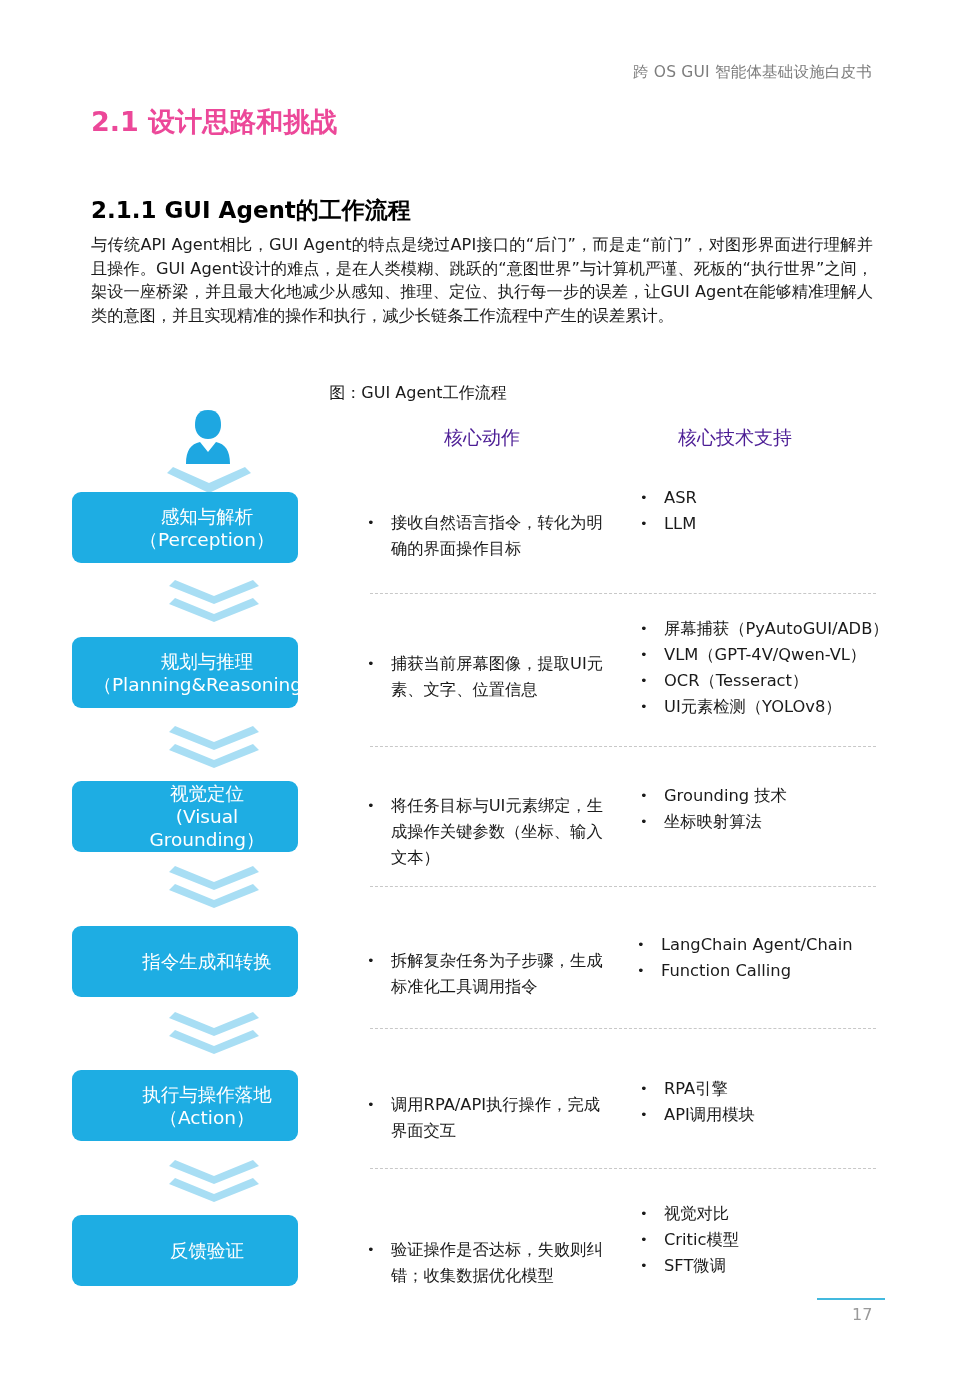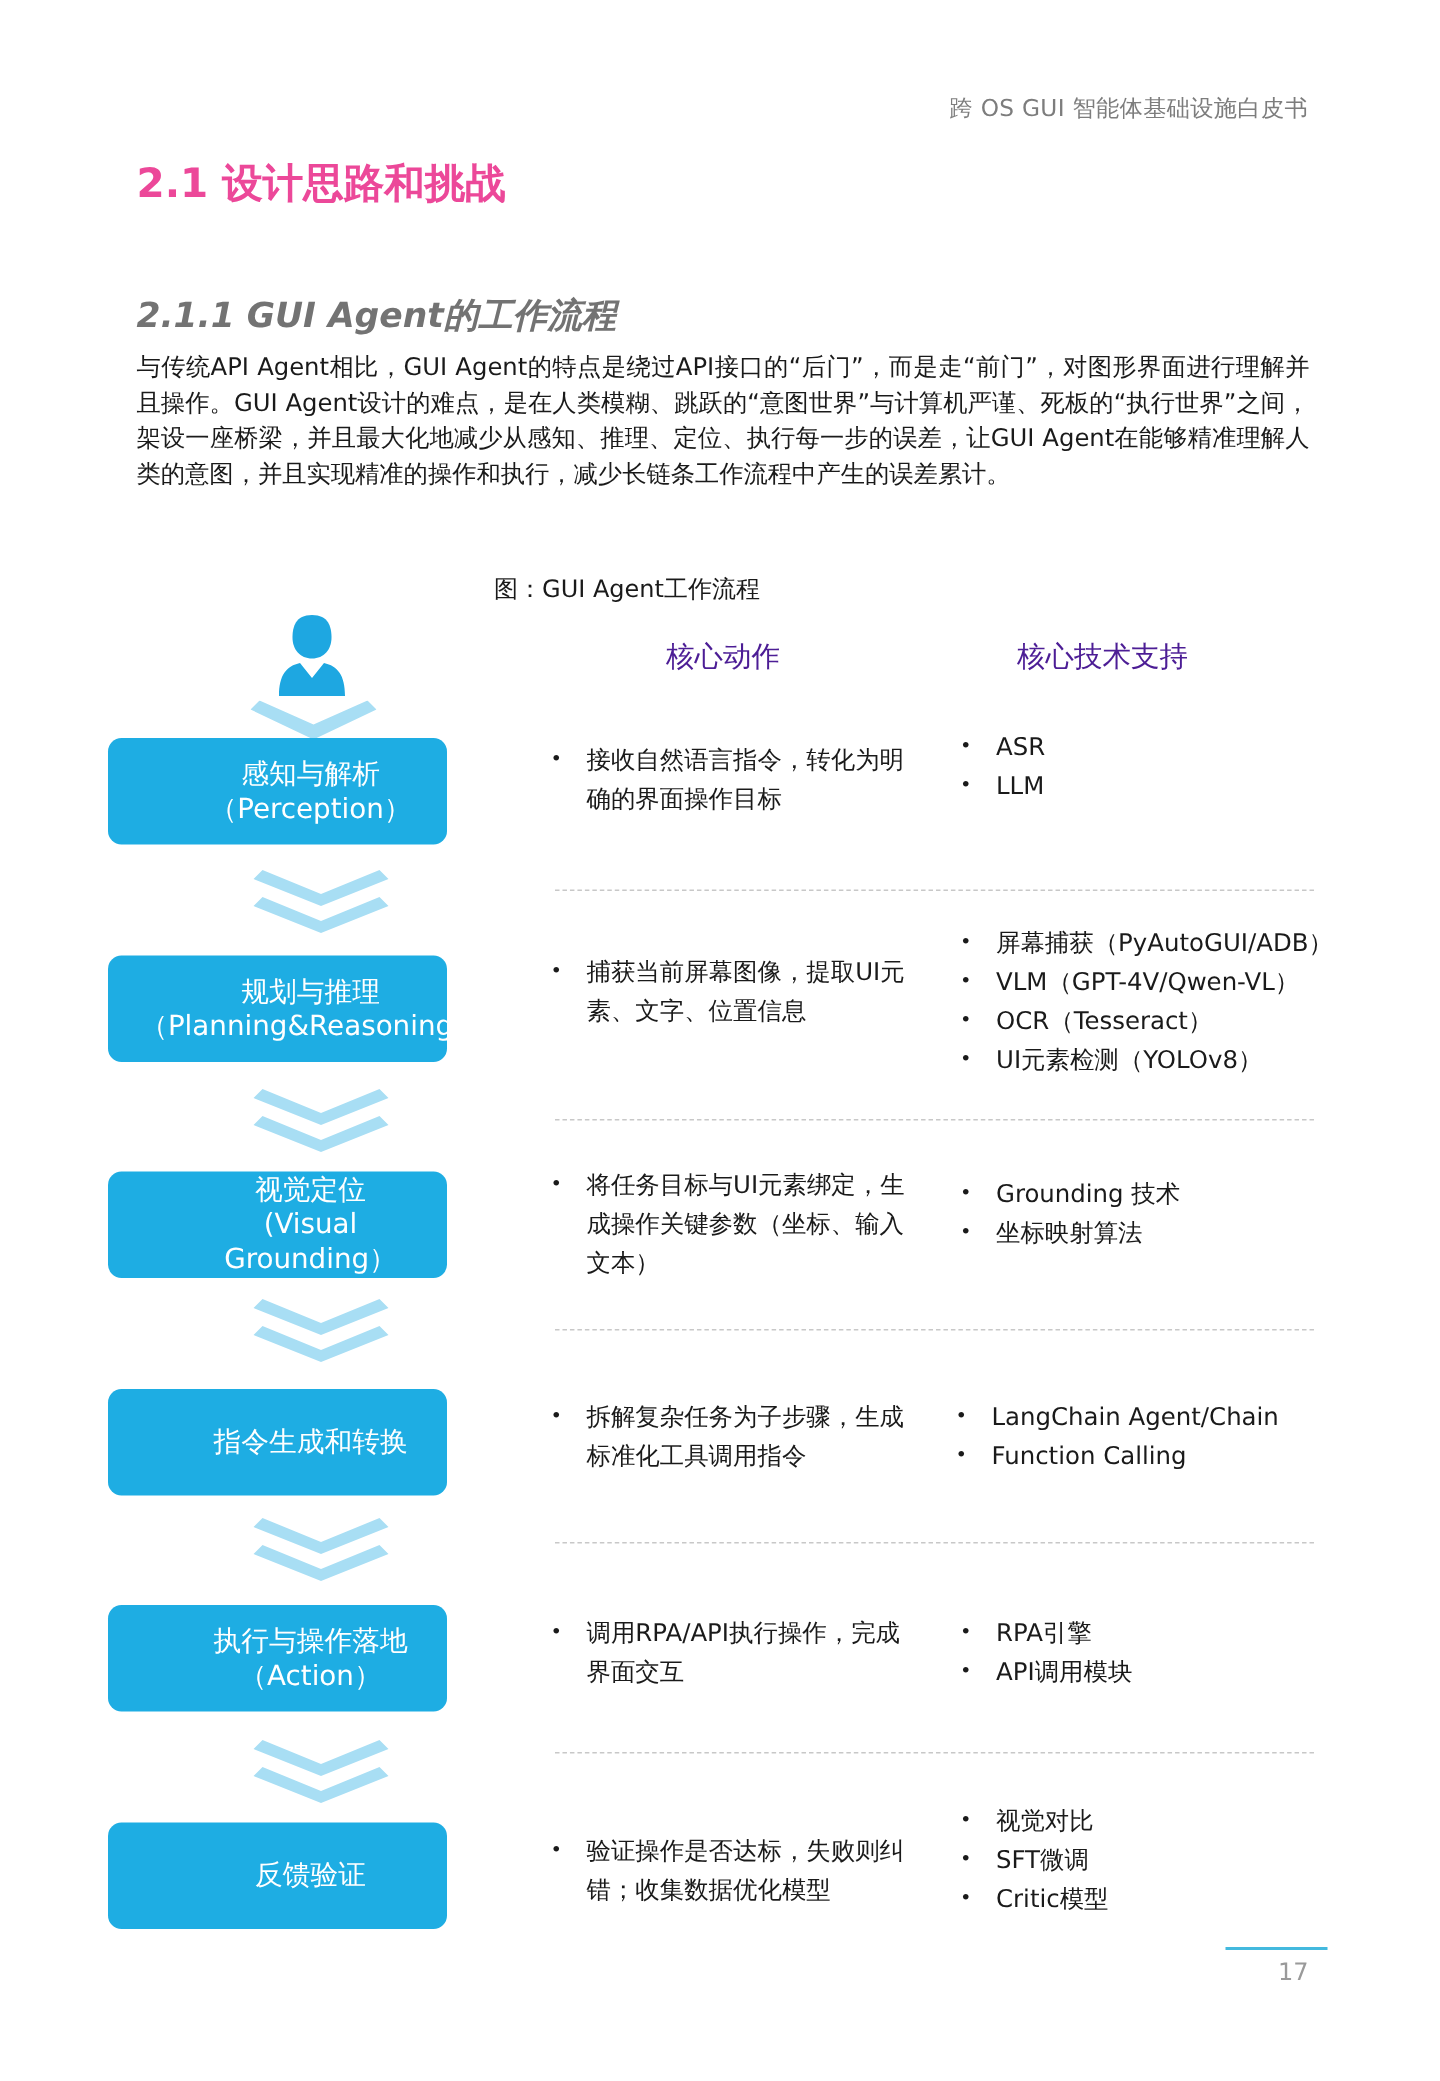--- a/index.html
+++ b/index.html
@@ -9,21 +9,21 @@
     .running-header {
       position: absolute; right: 88px; top: 62px;
       font-size: 15.5px; color: #7d7d7d; letter-spacing: 0.2px;
     }
     .section-title {
       position: absolute; left: 91px; top: 104px;
       font-size: 27px; font-weight: bold; color: #ec4899;
     }
     .subsection-title {
       position: absolute; left: 91px; top: 195px;
-      font-size: 23px; font-weight: bold; color: #737373; font-style: italic;
+      font-size: 23px; font-weight: bold; color: #000000;
     }
     .intro {
       position: absolute; left: 91px; top: 233px; width: 782px;
       font-size: 16.2px; line-height: 23.5px; color: #1a1a1a;
       text-align: justify;
     }
     .figure-caption {
       position: absolute; left: 0; width: 836px; top: 383px; text-align: center;
       font-size: 16px; color: #1a1a1a; padding-left: 0;
     }
@@ -46,21 +46,21 @@
       color: #ffffff; font-size: 18.5px; line-height: 23px; text-align: center; padding-left: 44px;
     }
     .stage-box .line2 { font-size: 18.5px; }
 
     .bullets { position: absolute; list-style: none; font-size: 16.3px; line-height: 26px; color: #1a1a1a; }
     .bullets li { position: relative; padding-left: 26px; }
     .bullets li::before {
       content: "•"; position: absolute; left: 2px; top: 0; font-size: 13px; color: #1a1a1a;
     }
     .actions-list { left: 365px; width: 250px; }
-    .actions-list li { padding-left: 26px; }
+    .actions-list li { padding-left: 26px; margin-top: 16px; }
     .tech-list { left: 638px; width: 300px; }
 
     .divider {
       position: absolute; left: 370px; width: 506px; height: 0;
       border-top: 1px dashed #c8c8c8;
     }
 
     .footer-line { position: absolute; left: 817px; top: 1298px; width: 68px; height: 2px; background: #43b9de; }
     .page-number { position: absolute; left: 852px; top: 1305px; font-size: 16px; color: #9a9a9a; }
   </style>
@@ -173,18 +173,18 @@
 </svg>
 
 <div class="stage-box" style="top:1215px;">
   <div>反馈验证</div>
 </div>
 <ul class="bullets actions-list" style="top:1221px;">
   <li>验证操作是否达标，失败则纠错；收集数据优化模型</li>
 </ul>
 <ul class="bullets tech-list" style="top:1201px;">
   <li>视觉对比</li>
+  <li>Critic模型</li>
   <li>SFT微调</li>
-  <li>Critic模型</li>
 </ul>
 
 <div class="footer-line"></div>
 <div class="page-number">17</div>
 
 </body></html>

